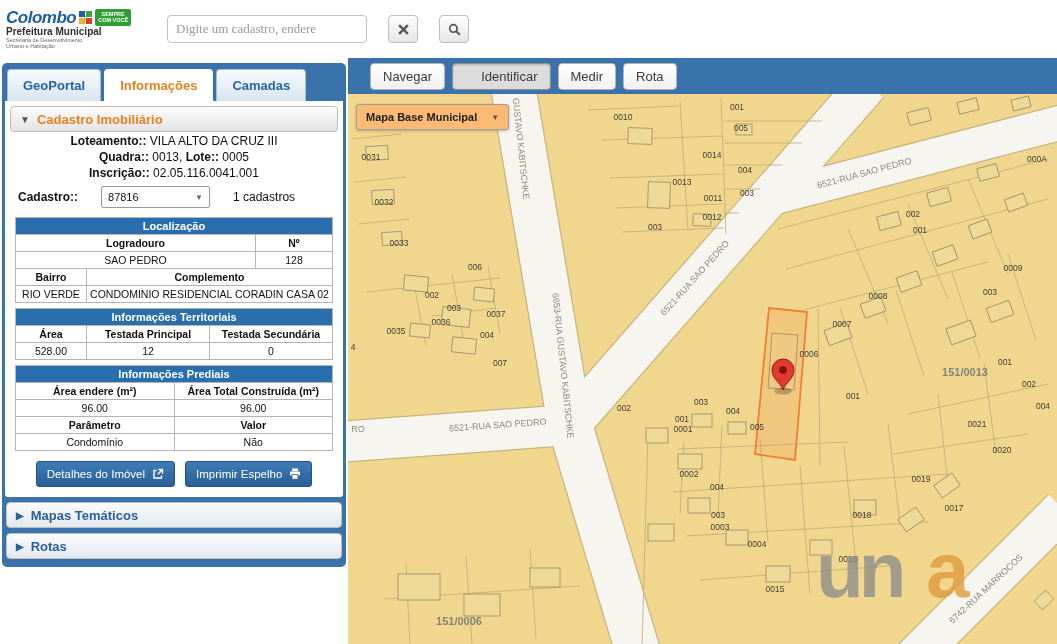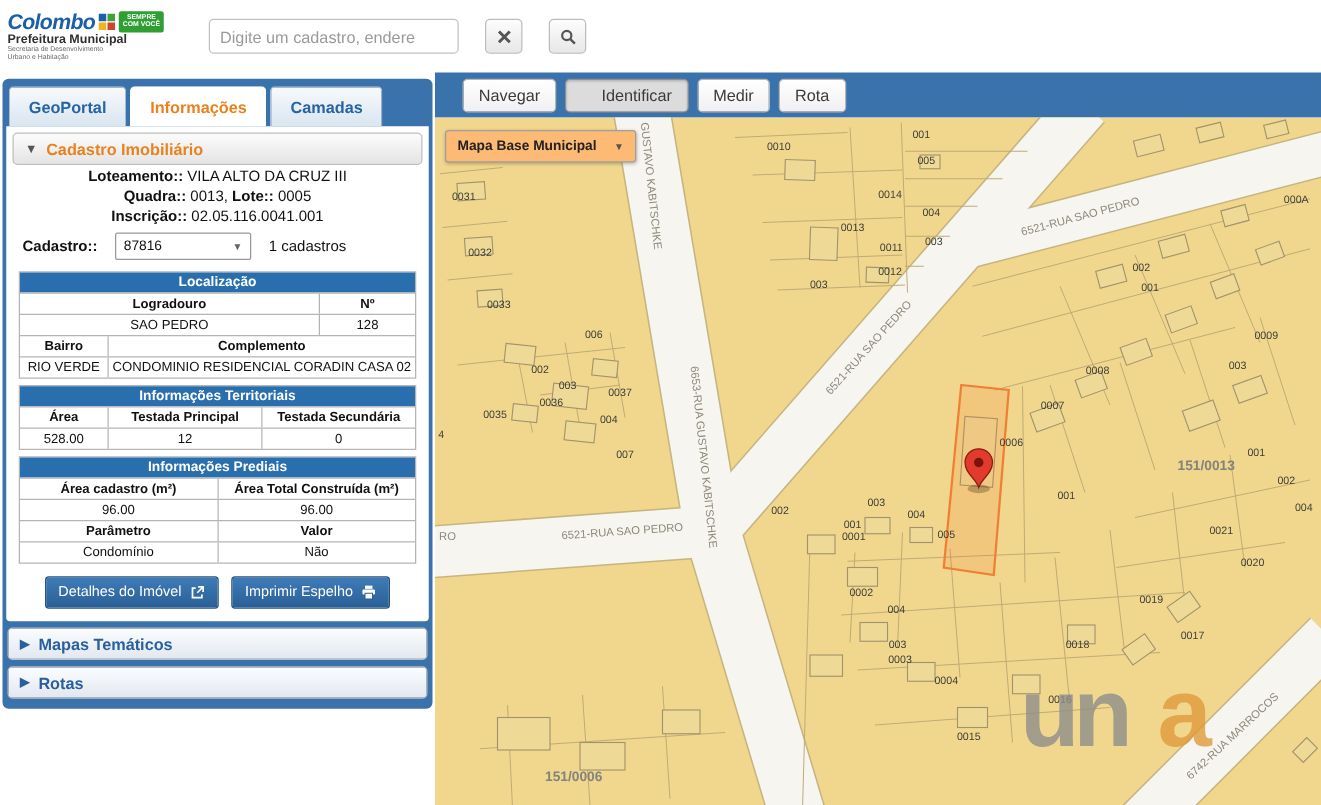--- a/index.html
+++ b/index.html
@@ -9,39 +9,39 @@
   .header{height:58px;display:flex;align-items:center;gap:21px;padding-left:6px;background:#fff;}
   .logo{width:140px;line-height:1.05;position:relative;}
   .logo-top{display:flex;align-items:flex-start;gap:3px;}
   .logo-name{font-size:17px;font-weight:bold;font-style:italic;color:#1a5fa8;letter-spacing:-.5px;}
   .emblem{display:grid;grid-template-columns:6px 6px;grid-template-rows:6px 6px;gap:1px;margin-top:2px;}
   .emblem i{display:block;}
   .e1{background:#1a5fa8;}.e2{background:#3da33c;}.e3{background:#f0b41e;}.e4{background:#d6402f;}
   .badge{background:#2f9e33;color:#fff;font-size:5.5px;font-weight:bold;padding:2px 3px;border-radius:2px;width:30px;text-align:center;line-height:1.25;}
   .logo-sub{font-size:10px;font-weight:bold;color:#2f2f2f;margin-top:1px;}
   .logo-tiny{font-size:5.5px;color:#666;}
-  .search{width:182px;height:26px;border:1px solid #c2c2c2;border-radius:4px;padding:0 8px;font-size:13px;color:#8b5cf6;font-family:Liberation Sans, sans-serif;}
+  .search{width:182px;height:26px;border:1px solid #c2c2c2;border-radius:4px;padding:0 8px;font-size:13px;color:#8b5cf6;font-family:Liberation Serif, serif;}
   .search::placeholder{color:#9a9a9a;}
   .hbtn{width:30px;height:28px;border:1px solid #bdbdbd;border-radius:4px;background:linear-gradient(#fdfdfd,#e7e7e7);display:flex;align-items:center;justify-content:center;cursor:pointer;}
   
   .main{flex:1;display:flex;}
   .sidebar{width:376px;}
   .swrap{margin:5px 2px 0 2px;background:#3a72ab;border-radius:5px;padding:3px;}
   .tabs{display:flex;gap:3px;padding:3px 2px 0 2px;}
   .tab{padding:8px 15px;font-size:13px;font-weight:bold;color:#2764a4;background:linear-gradient(#f7fafc,#d9e5f0);border:1px solid #a9bdd2;border-bottom:none;border-radius:4px 4px 0 0;cursor:pointer;}
   .tab.active{background:#fff;color:#e8821e;border-color:#fff;}
   .panel{background:#fff;border-radius:0 0 3px 3px;padding:3px 3px 8px 3px;}
   .acc{height:24px;display:flex;align-items:center;gap:7px;padding:0 9px;background:linear-gradient(#fcfcfc,#e4e4e4);border:1px solid #bdbdbd;border-radius:4px;font-size:13px;font-weight:bold;cursor:pointer;}
   .acc-orange{margin:2px;color:#e8821e;}
   .acc-orange .arr{color:#555;font-size:10px;}
   .acc-blue{margin:5px 1px;color:#2a5f9e;background:linear-gradient(#fbfdff,#e2e8ef);}
   .acc-blue .arr{color:#2a5f9e;font-size:10px;}
   .info-line{text-align:center;font-size:12px;color:#111;margin:2px 0;}
   .b{font-weight:bold;}
-  .cad-row{display:flex;align-items:center;gap:14px;padding:4px 10px;font-size:12px;color:#111;}
+  .cad-row{display:flex;align-items:center;gap:23px;padding:4px 10px;font-size:12px;color:#111;}
   .sel{width:95px;height:20px;border:1px solid #999;border-radius:2px;background:#fff;display:flex;align-items:center;justify-content:space-between;padding:0 6px;font-size:11px;cursor:pointer;}
   .sel .dd{font-size:8px;color:#666;}
   .tbl{margin:5px 7px;border:1px solid #b5b5b5;color:#111;}
   .tbl .hd{background:#2a6fad;color:#fff;font-weight:bold;text-align:center;font-size:11px;padding:2px 0;}
   .trow{display:flex;border-top:1px solid #b5b5b5;}
   .cell{padding:2px 3px;text-align:center;font-size:10.5px;overflow:hidden;white-space:nowrap;}
   .cell+.cell{border-left:1px solid #b5b5b5;}
   .cw{flex:1;}.cn{width:70px;}.cb{width:64px;}.ca{width:64px;}.ch{flex:1;}
   .btnrow{display:flex;justify-content:center;gap:10px;margin:10px 6px 2px 6px;}
   .btn-blue{display:flex;align-items:center;gap:7px;background:linear-gradient(#3e7cb7,#2a5f96);color:#fff;border:1px solid #24527f;border-radius:3px;padding:6px 10px;font-size:11.5px;cursor:pointer;font-family:"Liberation Sans",sans-serif;}
@@ -160,21 +160,21 @@
             <div class="trow">
               <div class="cell ca">528.00</div>
               <div class="cell ch">12</div>
               <div class="cell ch">0</div>
             </div>
           </div>
 
           <div class="tbl">
             <div class="hd">Informações Prediais</div>
             <div class="trow">
-              <div class="cell b ch">Área cadastro (m²)</div>
+              <div class="cell b ch">Área endere (m²)</div>
               <div class="cell b ch">Área Total Construída (m²)</div>
             </div>
             <div class="trow">
               <div class="cell ch">96.00</div>
               <div class="cell ch">96.00</div>
             </div>
             <div class="trow">
               <div class="cell b ch">Parâmetro</div>
               <div class="cell b ch">Valor</div>
             </div>

